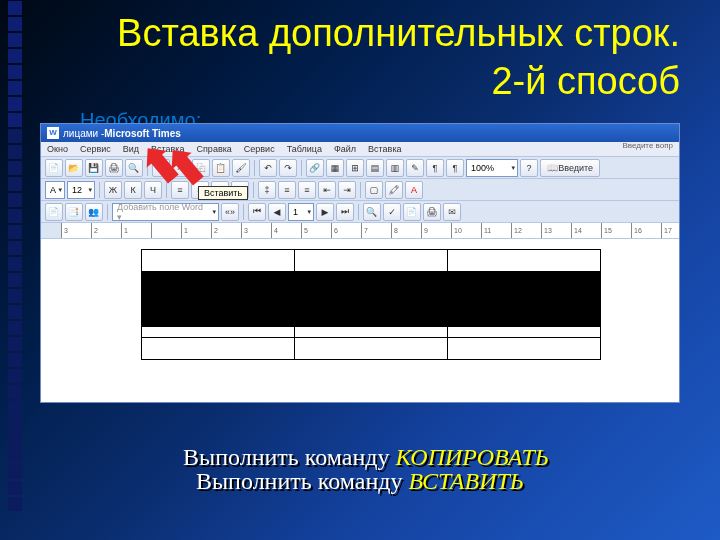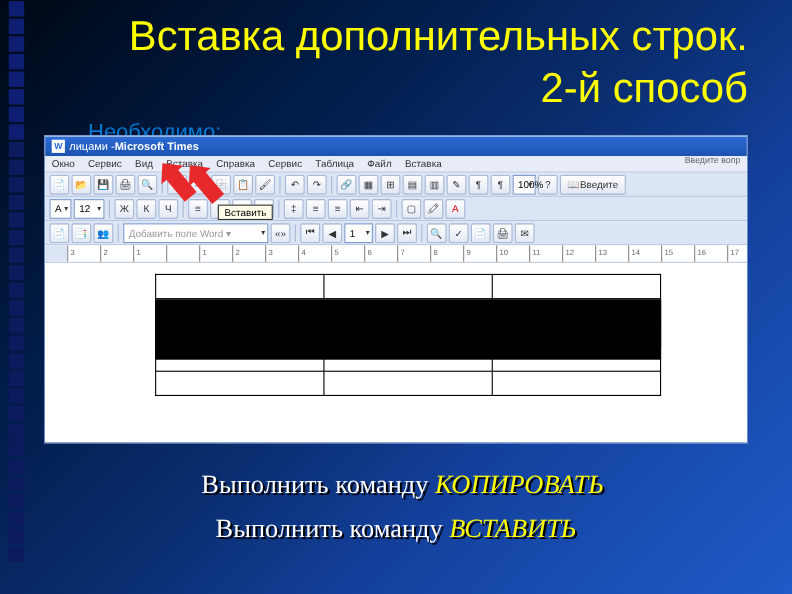--- a/index.html
+++ b/index.html
@@ -271,21 +271,21 @@
     width: 100%;
     text-align: center;
     font-size: 24px;
     color: #fff;
     font-family: "Times New Roman", serif;
   }
   .caption .cmd {
     color: #ffff00;
     font-style: italic;
   }
-  .cap1 { top: 428px; padding-left: 12px; }
+  .cap1 { top: 444px; padding-left: 12px; }
   .cap2 { top: 468px; }
   .caption-wrap {
     position: relative;
     display: inline-block;
     text-shadow: 2px 2px 0 #000;
   }
   .caption-wrap .cmd {
     text-shadow: 2px 2px 0 #000;
   }
 </style>
@@ -371,21 +371,21 @@
     <div class="tb-btn">↷</div>
     <div class="tb-sep"></div>
     <div class="tb-btn">🔗</div>
     <div class="tb-btn">▦</div>
     <div class="tb-btn">⊞</div>
     <div class="tb-btn">▤</div>
     <div class="tb-btn">▥</div>
     <div class="tb-btn">✎</div>
     <div class="tb-btn">¶</div>
     <div class="tb-btn">¶</div>
-    <div class="tb-select" style="width:21px">
+    <div class="tb-select" style="width:52px">
         <span>100%</span>
       </div>
     <div class="tb-btn">?</div>
     <div class="tb-btn wide">📖 <span>Введите</span></div>
   </div>
 
   <div class="toolbar">
     <div class="tb-select" style="width:18px">A</div>
     <div class="tb-select" style="width:28px">
         <span>12</span>
@@ -409,21 +409,21 @@
     <div class="tb-btn">▢</div>
     <div class="tb-btn">🖍</div>
     <div class="tb-btn" style="color:#d00">A</div>
   </div>
 
   <div class="toolbar">
     <div class="tb-btn">📄</div>
     <div class="tb-btn">📑</div>
     <div class="tb-btn">👥</div>
     <div class="tb-sep"></div>
-    <div class="tb-select wide" style="width:132px;color:#999">
+    <div class="tb-select wide" style="width:107px;color:#999">
         <span>Добавить поле Word ▾</span>
       </div>
     <div class="tb-btn">«»</div>
     <div class="tb-sep"></div>
     <div class="tb-btn">⏮</div>
     <div class="tb-btn">◀</div>
     <div class="tb-select" style="width:26px">1</div>
     <div class="tb-btn">▶</div>
     <div class="tb-btn">⏭</div>
     <div class="tb-sep"></div>

